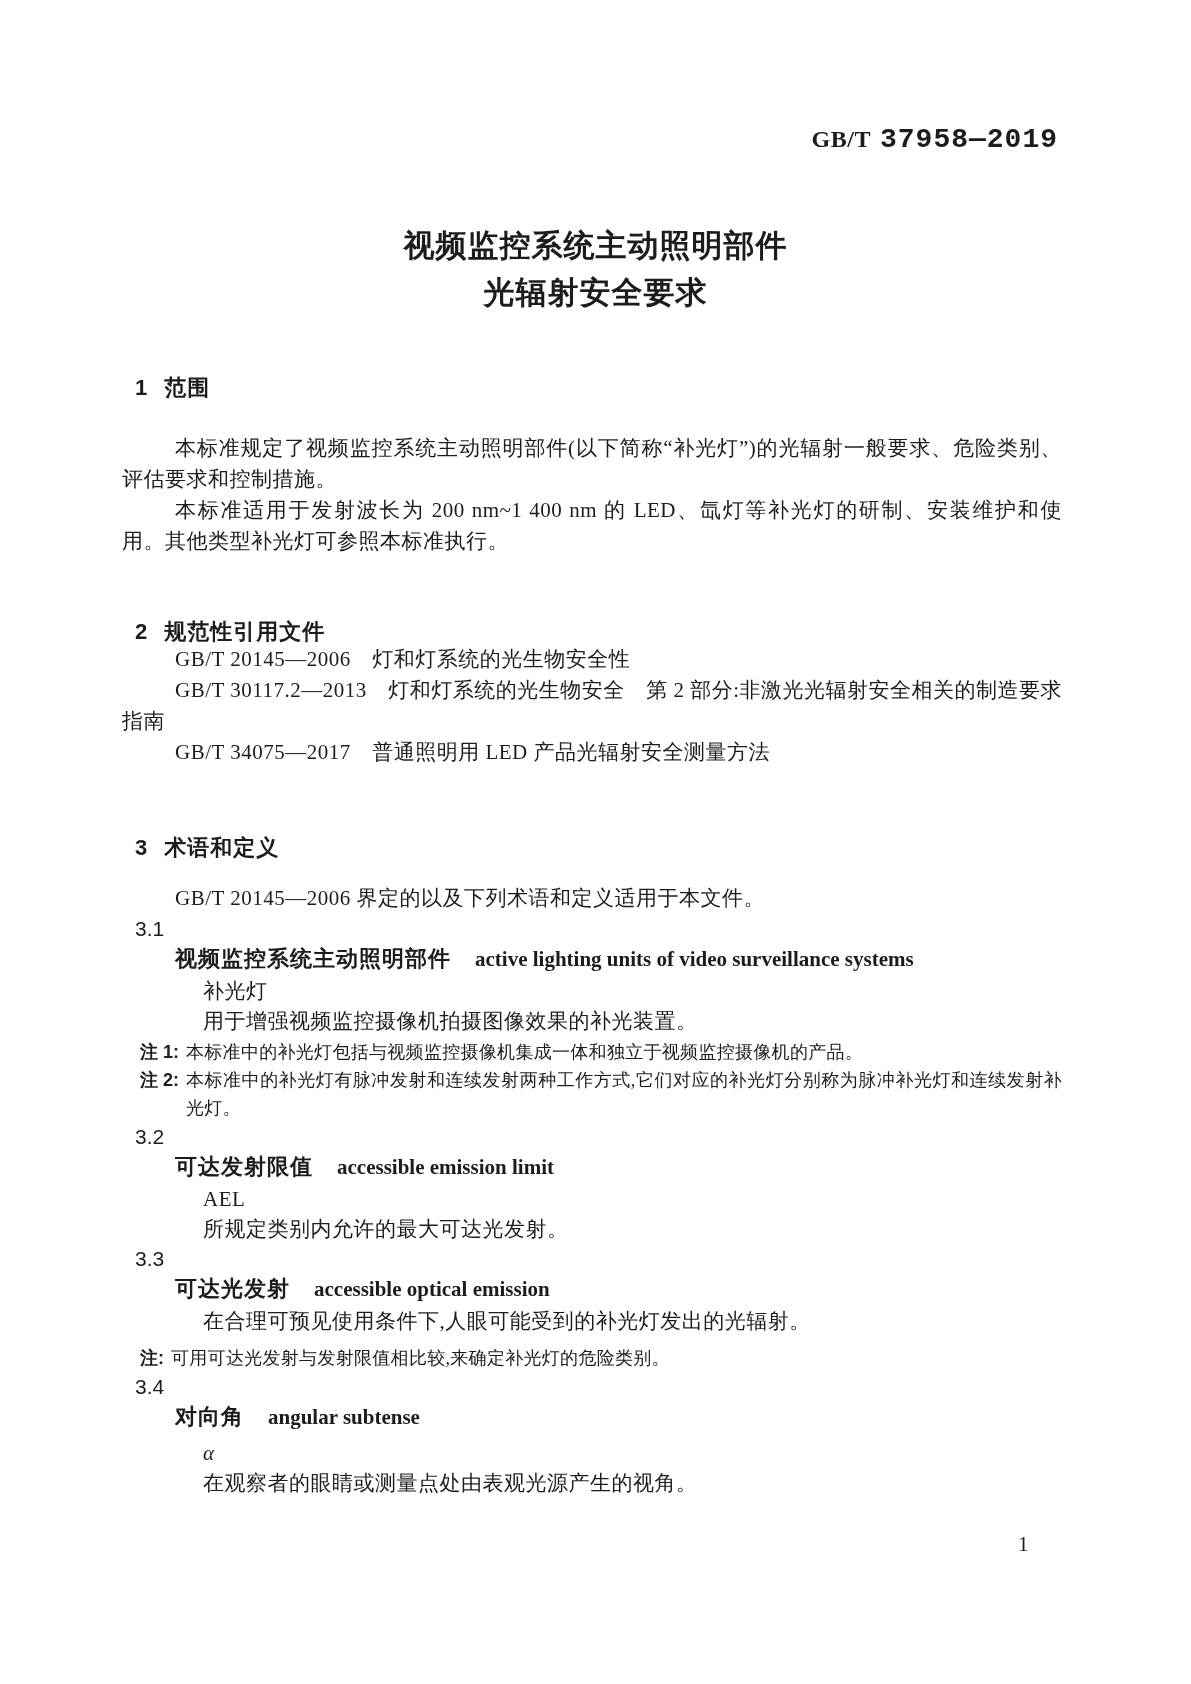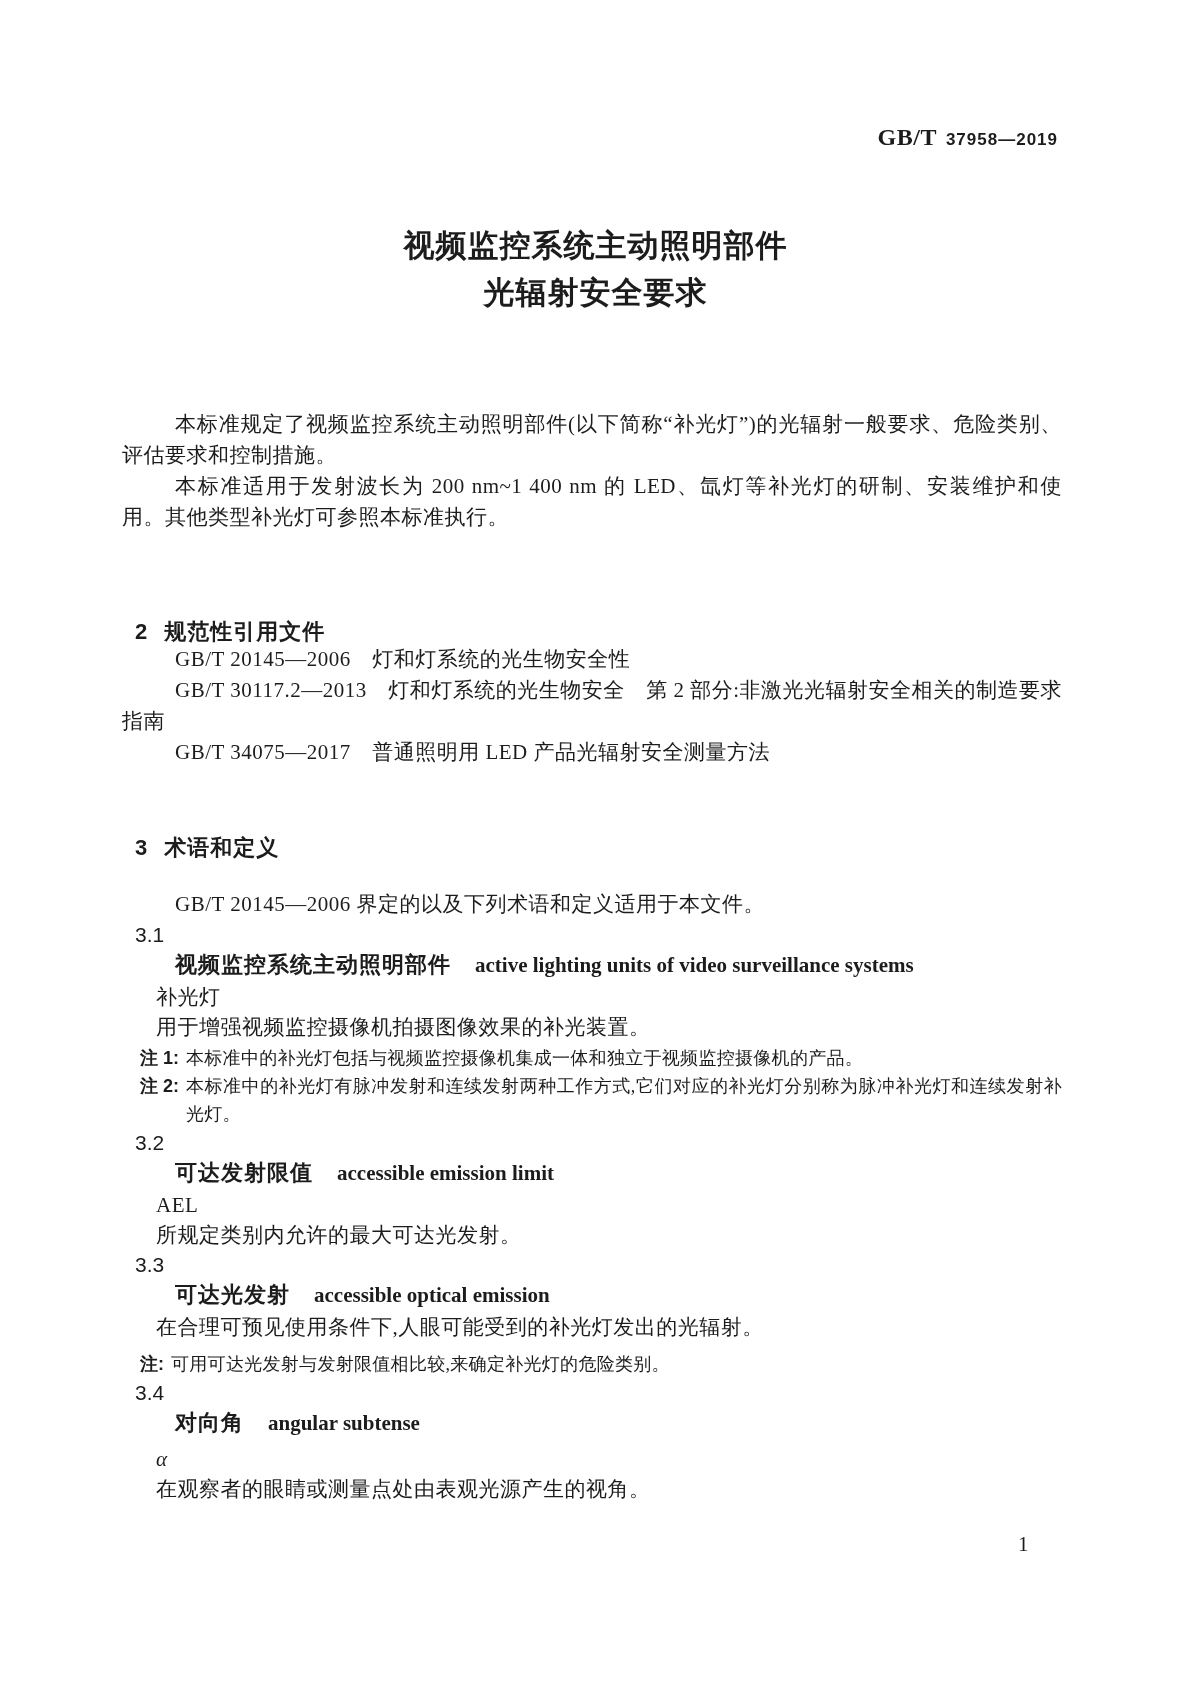--- a/index.html
+++ b/index.html
@@ -9,21 +9,21 @@
     height: 1684px;
     background: #ffffff;
     color: #1c1c1c;
     overflow: hidden;
     font-family: "Liberation Serif", serif;
   }
 
   
   .std-code { position: absolute; top: 124px; right: 133px; font-weight: bold; white-space: nowrap; }
   .code-prefix { font-family: "Liberation Serif", serif; font-size: 24px; letter-spacing: 0.5px; margin-right: 9px; }
-  .code-number { font-family: Liberation Sans, sans-serif; font-size: 17px; letter-spacing: 1px; }
+  .code-number { font-family: Liberation Mono, monospace; font-size: 28px; letter-spacing: 1px; }
 
   
   .doc-title {
     position: absolute; top: 222px; left: 0; width: 100%;
     text-align: center;
     font-family: "Liberation Sans", sans-serif;
     font-weight: bold;
     font-size: 31px;
     line-height: 47px;
     letter-spacing: 1px;
@@ -49,21 +49,21 @@
     margin: 0;
     font-family: "Liberation Serif", serif;
     font-size: 21px;
     line-height: 31px;
     text-indent: 53px;
     text-align: justify;
     letter-spacing: 0.5px;
   }
   .mt33 { margin-top: 33px; }
   .mt30 { margin-top: 30px; }
-  .mt29 { margin-top: 29px; }
+  .mt29 { margin-top: 23px; }
   .mt8  { margin-top: 8px; }
   .mt7  { margin-top: 7px; }
   .mt4  { margin-top: 4px; }
   .mt3  { margin-top: 3px; }
   .mt2  { margin-top: 2px; }
 
   .term-num {
     margin: 0 0 0 13px;
     font-family: "Liberation Sans", sans-serif;
     font-size: 21px;
@@ -76,21 +76,21 @@
     font-size: 22px;
     letter-spacing: 1px;
   }
   .term-en {
     font-family: "Liberation Serif", serif;
     font-weight: bold;
     font-size: 21px;
     margin-left: 24px;
   }
   .term-alias, .term-def {
-    margin-left: 34px;
+    margin-left: 81px;
     font-family: "Liberation Serif", serif;
     font-size: 21px;
     line-height: 30px;
     letter-spacing: 0.5px;
   }
   .symbol { font-style: italic; }
 
   .note {
     display: flex;
     margin-left: 18px;
@@ -126,20 +126,21 @@
   <div class="std-code">
     <span class="code-prefix">GB/T</span><span class="code-number">37958—2019</span>
   </div>
 
   <div class="doc-title">
     <div>视频监控系统主动照明部件</div>
     <div>光辐射安全要求</div>
   </div>
 
   <section class="sec sec1">
+    <h2 class="sec-h"><span class="h-num">1</span><span>范围</span></h2>
     <p class="para mt33">本标准规定了视频监控系统主动照明部件(以下简称“补光灯”)的光辐射一般要求、危险类别、评估要求和控制措施。</p>
     <p class="para">本标准适用于发射波长为 200 nm~1 400 nm 的 LED、氙灯等补光灯的研制、安装维护和使用。其他类型补光灯可参照本标准执行。</p>
   </section>
 
   <section class="sec sec2">
     <h2 class="sec-h"><span class="h-num">2</span><span>规范性引用文件</span></h2>
     <p class="para">GB/T 20145—2006　灯和灯系统的光生物安全性</p>
     <p class="para">GB/T 30117.2—2013　灯和灯系统的光生物安全　第 2 部分:非激光光辐射安全相关的制造要求指南</p>
     <p class="para">GB/T 34075—2017　普通照明用 LED 产品光辐射安全测量方法</p>
   </section>

